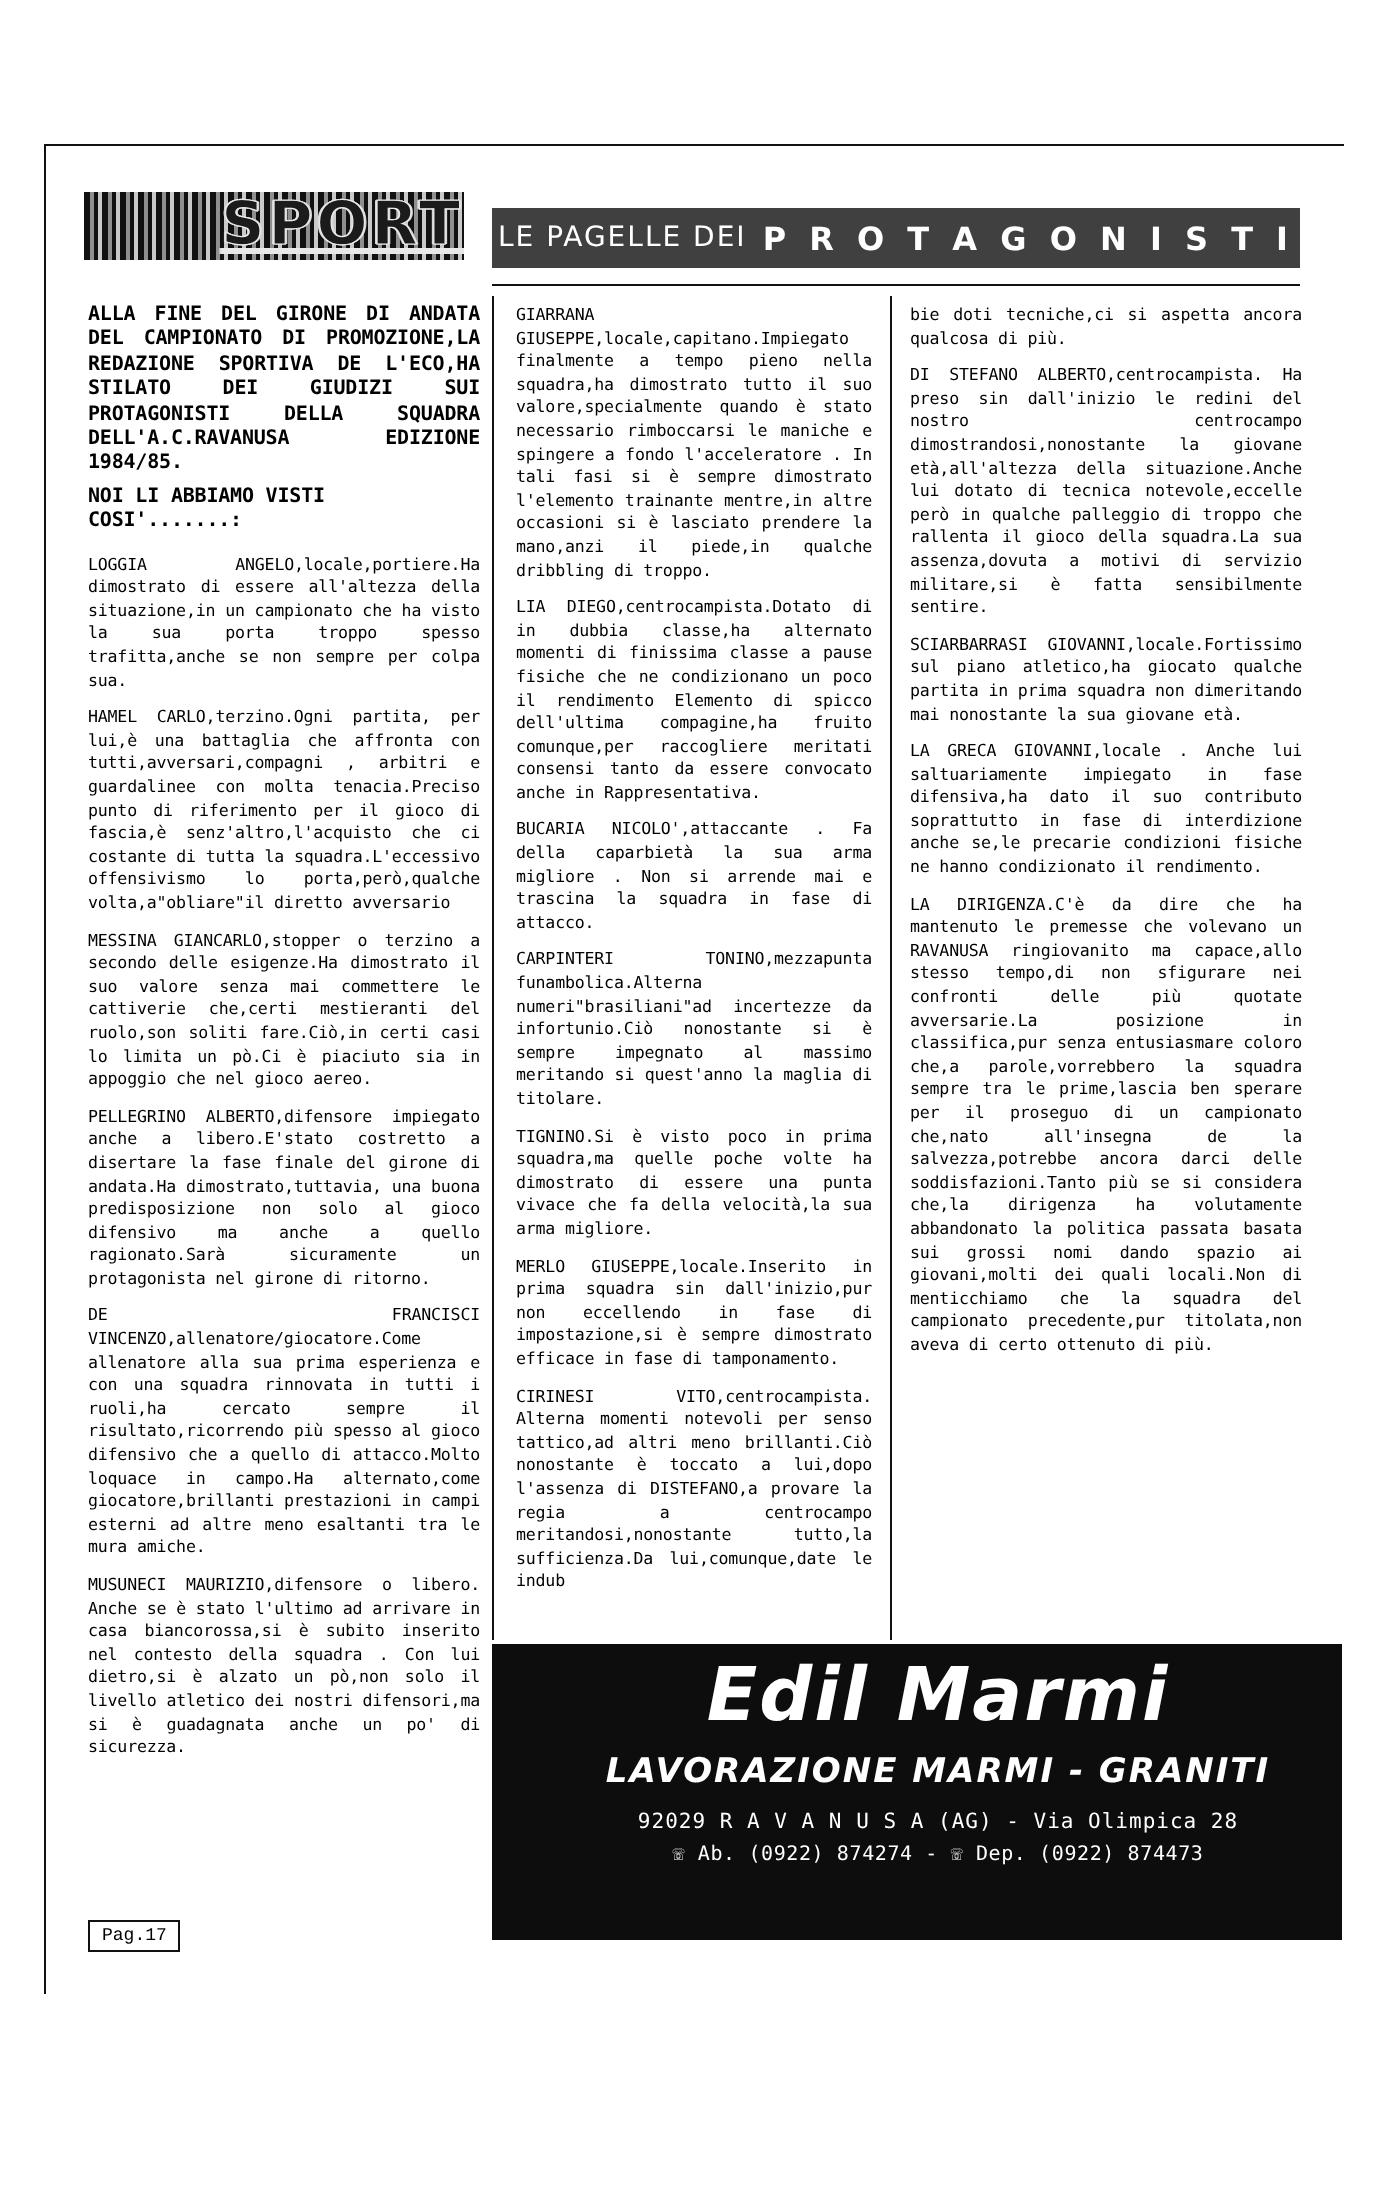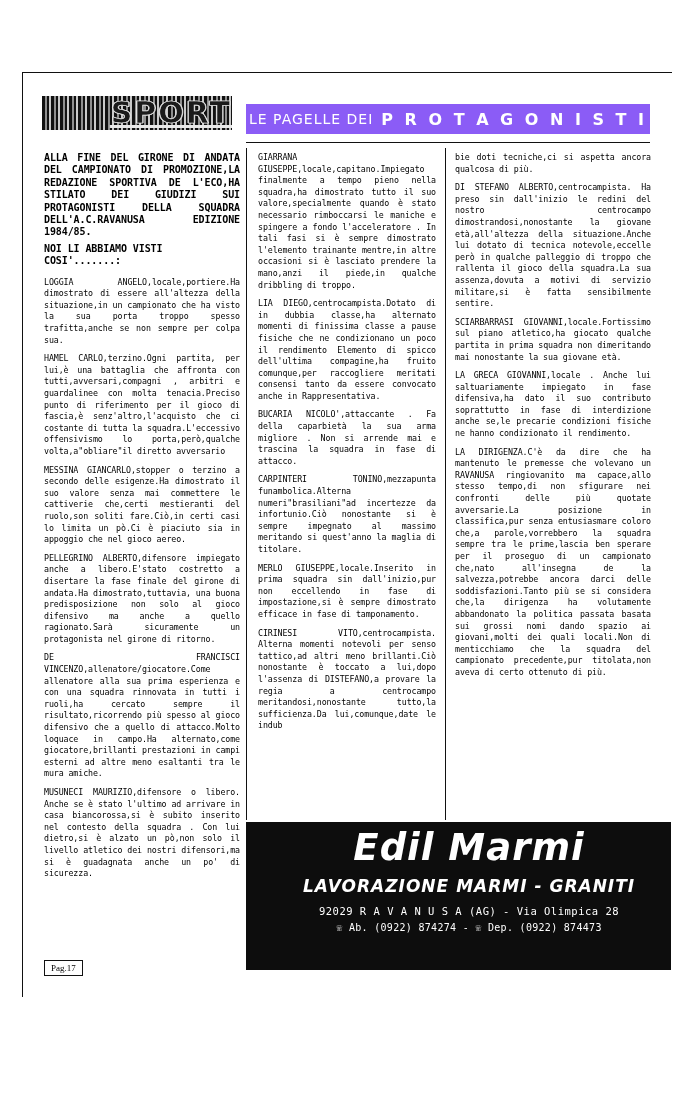--- a/index.html
+++ b/index.html
@@ -66,21 +66,21 @@
     text-decoration: underline;
   }
 
   
   .banner {
     position: absolute;
     left: 246px;
     top: 104px;
     width: 404px;
     height: 30px;
-    background: #8b5cf6;
+    background: #404040;
     color: #fff;
     display: flex;
     align-items: center;
     justify-content: center;
     gap: 8px;
   }
   .banner .b1 {
     font-family: "DejaVu Sans", sans-serif;
     font-size: 14px;
     letter-spacing: 1px;
@@ -183,21 +183,21 @@
   }
 
   
   .pagebox {
     position: absolute;
     left: 44px;
     top: 960px;
     border: 1px solid #111;
     padding: 2px 6px 2px 6px;
     font-size: 9px;
-    font-family: Liberation Serif, serif;
+    font-family: Liberation Mono, monospace;
     background: #fff;
     text-align: right;
   }
 </style>
 </head>
 <body>
 
 <div class="page">
 
   <div class="frame"></div>
@@ -228,20 +228,21 @@
     <p class="para">PELLEGRINO ALBERTO,difensore impiegato anche a libero.E'stato costretto a disertare la fase finale del girone di andata.Ha dimostrato,tuttavia, una buona predisposizione non solo al gioco difensivo ma anche a quello ragionato.Sarà sicuramente un protagonista nel girone di ritorno.</p>
     <p class="para">DE FRANCISCI VINCENZO,allenatore/giocatore.Come allenatore alla sua prima esperienza e con una squadra rinnovata in tutti i ruoli,ha cercato sempre il risultato,ricorrendo più spesso al gioco difensivo che a quello di attacco.Molto loquace in campo.Ha alternato,come giocatore,brillanti prestazioni in campi esterni ad altre meno esaltanti tra le mura amiche.</p>
     <p class="para">MUSUNECI MAURIZIO,difensore o libero. Anche se è stato l'ultimo ad arrivare in casa biancorossa,si è subito inserito nel contesto della squadra . Con lui dietro,si è alzato un pò,non solo il livello atletico dei nostri difensori,ma si è guadagnata anche un po' di sicurezza.</p>
   </div>
 
   <div class="col col2">
     <p class="para">GIARRANA GIUSEPPE,locale,capitano.Impiegato finalmente a tempo pieno nella squadra,ha dimostrato tutto il suo valore,specialmente quando è stato necessario rimboccarsi le maniche e spingere a fondo l'acceleratore . In tali fasi si è sempre dimostrato l'elemento trainante mentre,in altre occasioni si è lasciato prendere la mano,anzi il piede,in qualche dribbling di troppo.</p>
     <p class="para">LIA DIEGO,centrocampista.Dotato di in dubbia classe,ha alternato momenti di finissima classe a pause fisiche che ne condizionano un poco il rendimento Elemento di spicco dell'ultima compagine,ha fruito comunque,per raccogliere meritati consensi tanto da essere convocato anche in Rappresentativa.</p>
     <p class="para">BUCARIA NICOLO',attaccante . Fa della caparbietà la sua arma migliore . Non si arrende mai e trascina la squadra in fase di attacco.</p>
     <p class="para">CARPINTERI TONINO,mezzapunta funambolica.Alterna numeri"brasiliani"ad incertezze da infortunio.Ciò nonostante si è sempre impegnato al massimo meritando si quest'anno la maglia di titolare.</p>
+    <p class="para">TIGNINO.Si è visto poco in prima squadra,ma quelle poche volte ha dimostrato di essere una punta vivace che fa della velocità,la sua arma migliore.</p>
     <p class="para">MERLO GIUSEPPE,locale.Inserito in prima squadra sin dall'inizio,pur non eccellendo in fase di impostazione,si è sempre dimostrato efficace in fase di tamponamento.</p>
     <p class="para">CIRINESI VITO,centrocampista. Alterna momenti notevoli per senso tattico,ad altri meno brillanti.Ciò nonostante è toccato a lui,dopo l'assenza di DISTEFANO,a provare la regia a centrocampo meritandosi,nonostante tutto,la sufficienza.Da lui,comunque,date le indub</p>
   </div>
 
   <div class="col col3">
     <p class="para">bie doti tecniche,ci si aspetta ancora qualcosa di più.</p>
     <p class="para">DI STEFANO ALBERTO,centrocampista. Ha preso sin dall'inizio le redini del nostro centrocampo dimostrandosi,nonostante la giovane età,all'altezza della situazione.Anche lui dotato di tecnica notevole,eccelle però in qualche palleggio di troppo che rallenta il gioco della squadra.La sua assenza,dovuta a motivi di servizio militare,si è fatta sensibilmente sentire.</p>
     <p class="para">SCIARBARRASI GIOVANNI,locale.Fortissimo sul piano atletico,ha giocato qualche partita in prima squadra non dimeritando mai nonostante la sua giovane età.</p>
     <p class="para">LA GRECA GIOVANNI,locale . Anche lui saltuariamente impiegato in fase difensiva,ha dato il suo contributo soprattutto in fase di interdizione anche se,le precarie condizioni fisiche ne hanno condizionato il rendimento.</p>
     <p class="para">LA DIRIGENZA.C'è da dire che ha mantenuto le premesse che volevano un RAVANUSA ringiovanito ma capace,allo stesso tempo,di non sfigurare nei confronti delle più quotate avversarie.La posizione in classifica,pur senza entusiasmare coloro che,a parole,vorrebbero la squadra sempre tra le prime,lascia ben sperare per il proseguo di un campionato che,nato all'insegna de la salvezza,potrebbe ancora darci delle soddisfazioni.Tanto più se si considera che,la dirigenza ha volutamente abbandonato la politica passata basata sui grossi nomi dando spazio ai giovani,molti dei quali locali.Non di menticchiamo che la squadra del campionato precedente,pur titolata,non aveva di certo ottenuto di più.</p>

